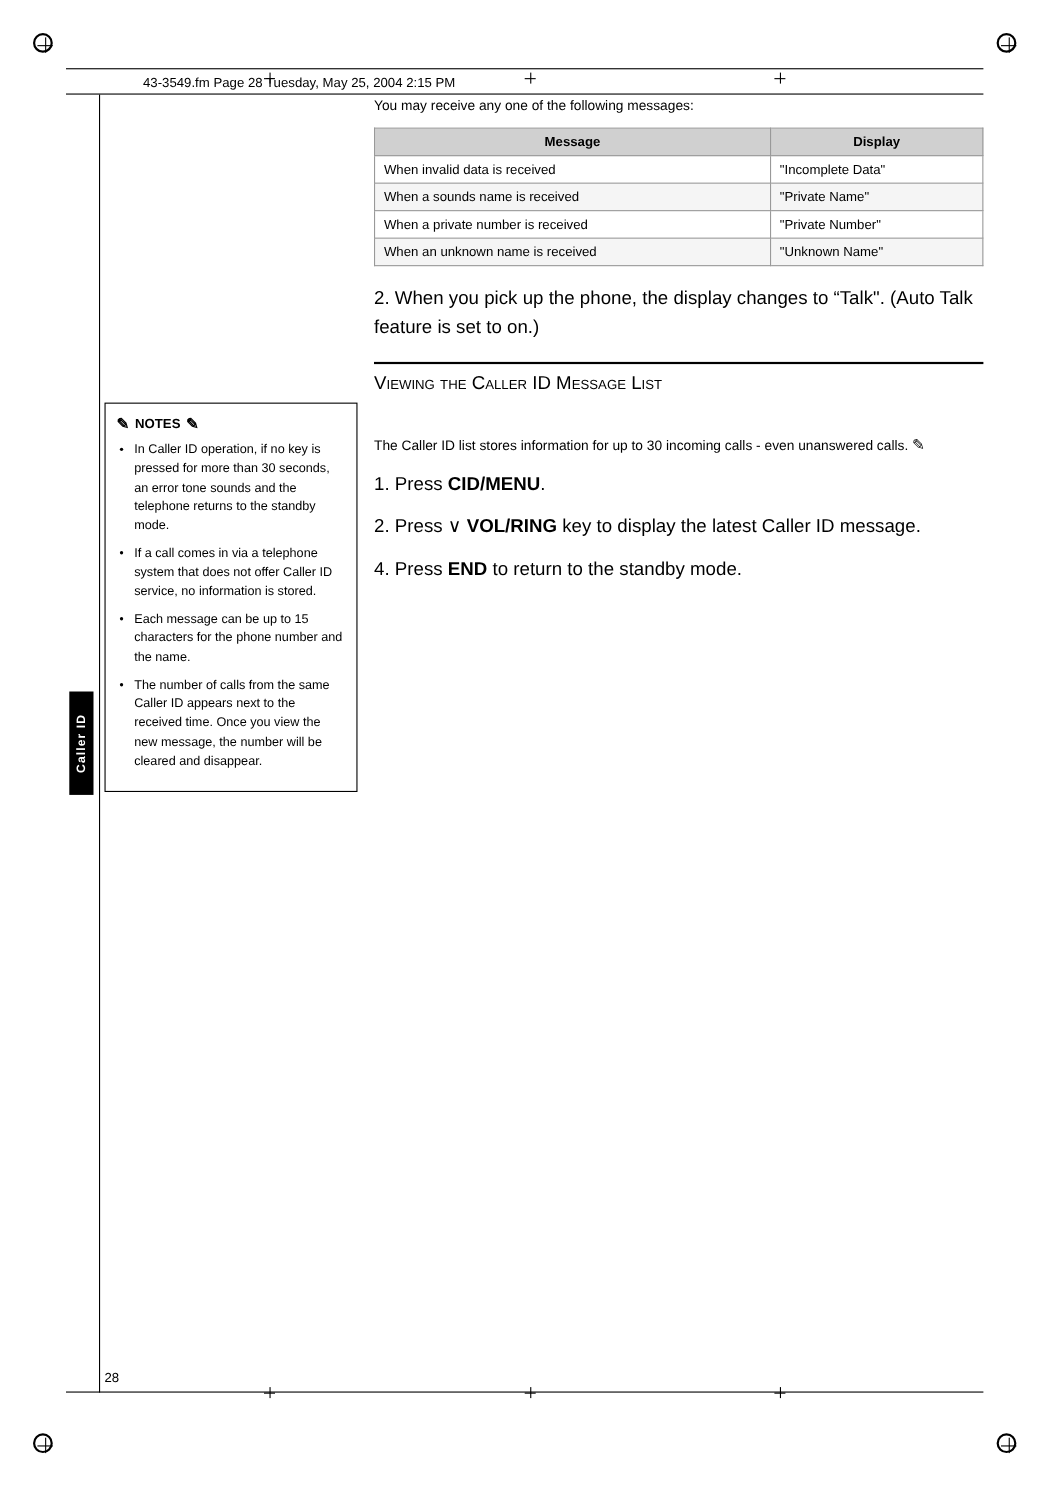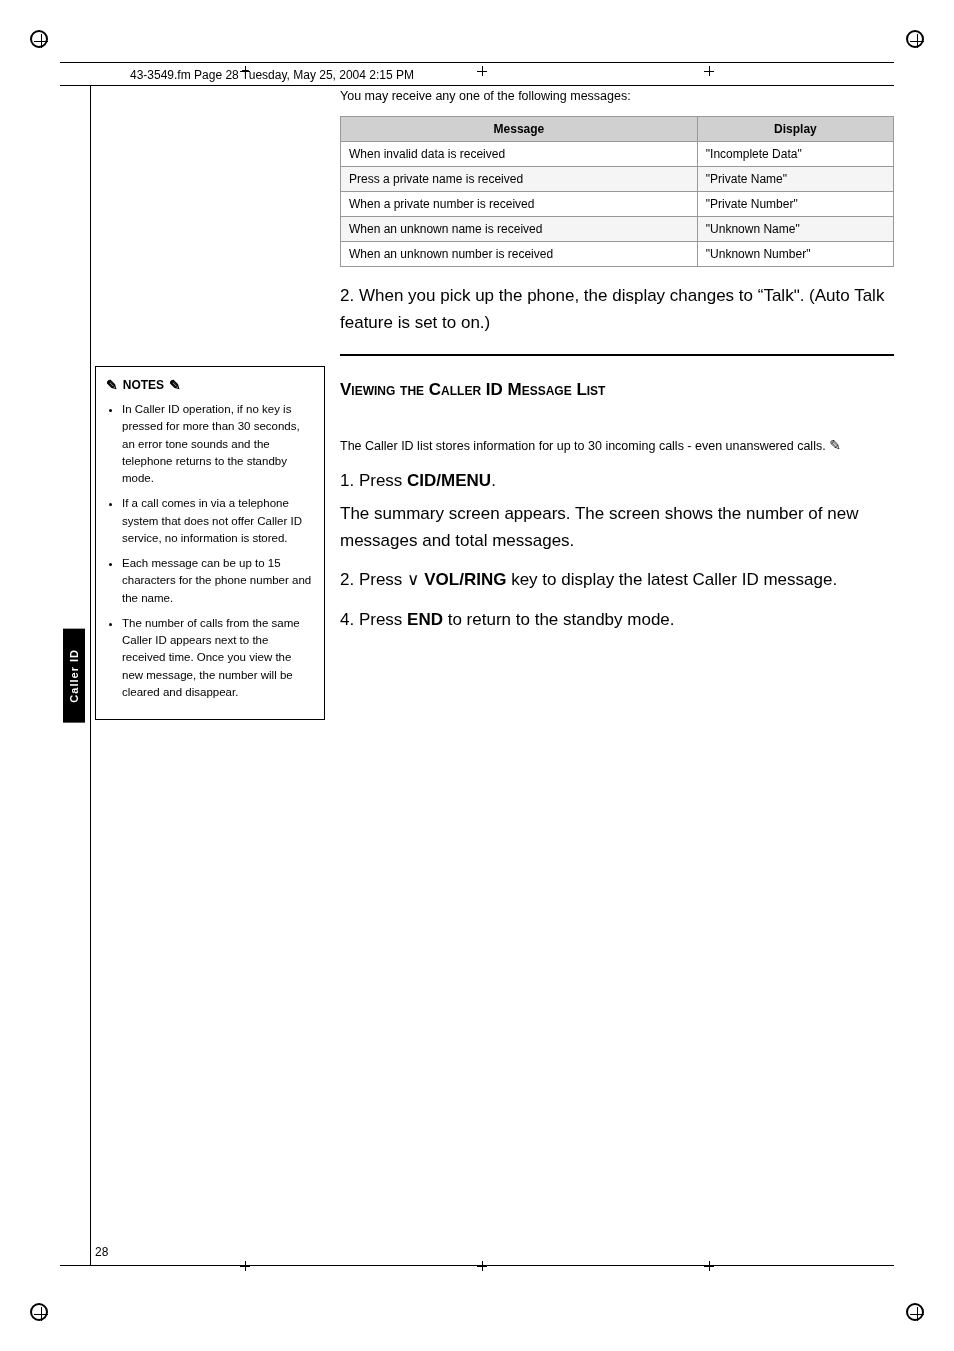--- a/index.html
+++ b/index.html
@@ -184,26 +184,26 @@
       vertical-align: top;
     }
 
     .info-table tr:nth-child(even) td {
       background: #f5f5f5;
     }
 
     
     .section-heading {
       font-size: 17px;
-      font-weight: bold;
+      font-weight: normal;
       font-variant: small-caps;
       margin-top: 18px;
       margin-bottom: 6px;
       border-top: 2px solid #000;
-      padding-top: 24px;
+      padding-top: 8px;
     }
 
     .section-body {
       font-size: 12.5px;
       line-height: 1.6;
       margin-bottom: 10px;
       margin-top: 34px;
     }
 
     .step {
@@ -306,55 +306,50 @@
         <th>Message</th>
         <th>Display</th>
       </tr>
     </thead>
     <tbody>
       <tr>
         <td>When invalid data is received</td>
         <td>"Incomplete Data"</td>
       </tr>
       <tr>
-        <td>Press a private name is received</td>
+        <td>When a sounds name is received</td>
         <td>"Private Name"</td>
       </tr>
       <tr>
         <td>When a private number is received</td>
         <td>"Private Number"</td>
       </tr>
       <tr>
         <td>When an unknown name is received</td>
         <td>"Unknown Name"</td>
-      </tr>
-      <tr>
-        <td>When an unknown number is received</td>
-        <td>"Unknown Number"</td>
       </tr>
     </tbody>
   </table>
 
   <div class="step">
     <span>2.</span>
     <span>When you pick up the phone, the display changes to “Talkʺ. (Auto Talk feature is set to on.)</span>
   </div>
 
   <div class="section-heading">Viewing the Caller ID Message List</div>
 
   <p class="section-body">
     <span>The Caller ID list stores information for up to 30 incoming calls - even unanswered calls.</span>
     <span style="font-size:14px;">✎</span>
   </p>
 
   <div class="step">
     <p>
       <span>1. Press </span><kbd>CID/MENU</kbd><span>.</span>
     </p>
-    <p style="margin-top:6px;">The summary screen appears. The screen shows the number of new messages and total messages.</p>
   </div>
 
   <div class="step">
     <span>2. Press ∨ </span><kbd>VOL/RING</kbd><span> key to display the latest Caller ID message.</span>
   </div>
 
 
   <div class="step">
     <span>4. Press </span><kbd>END</kbd><span> to return to the standby mode.</span>
   </div>

